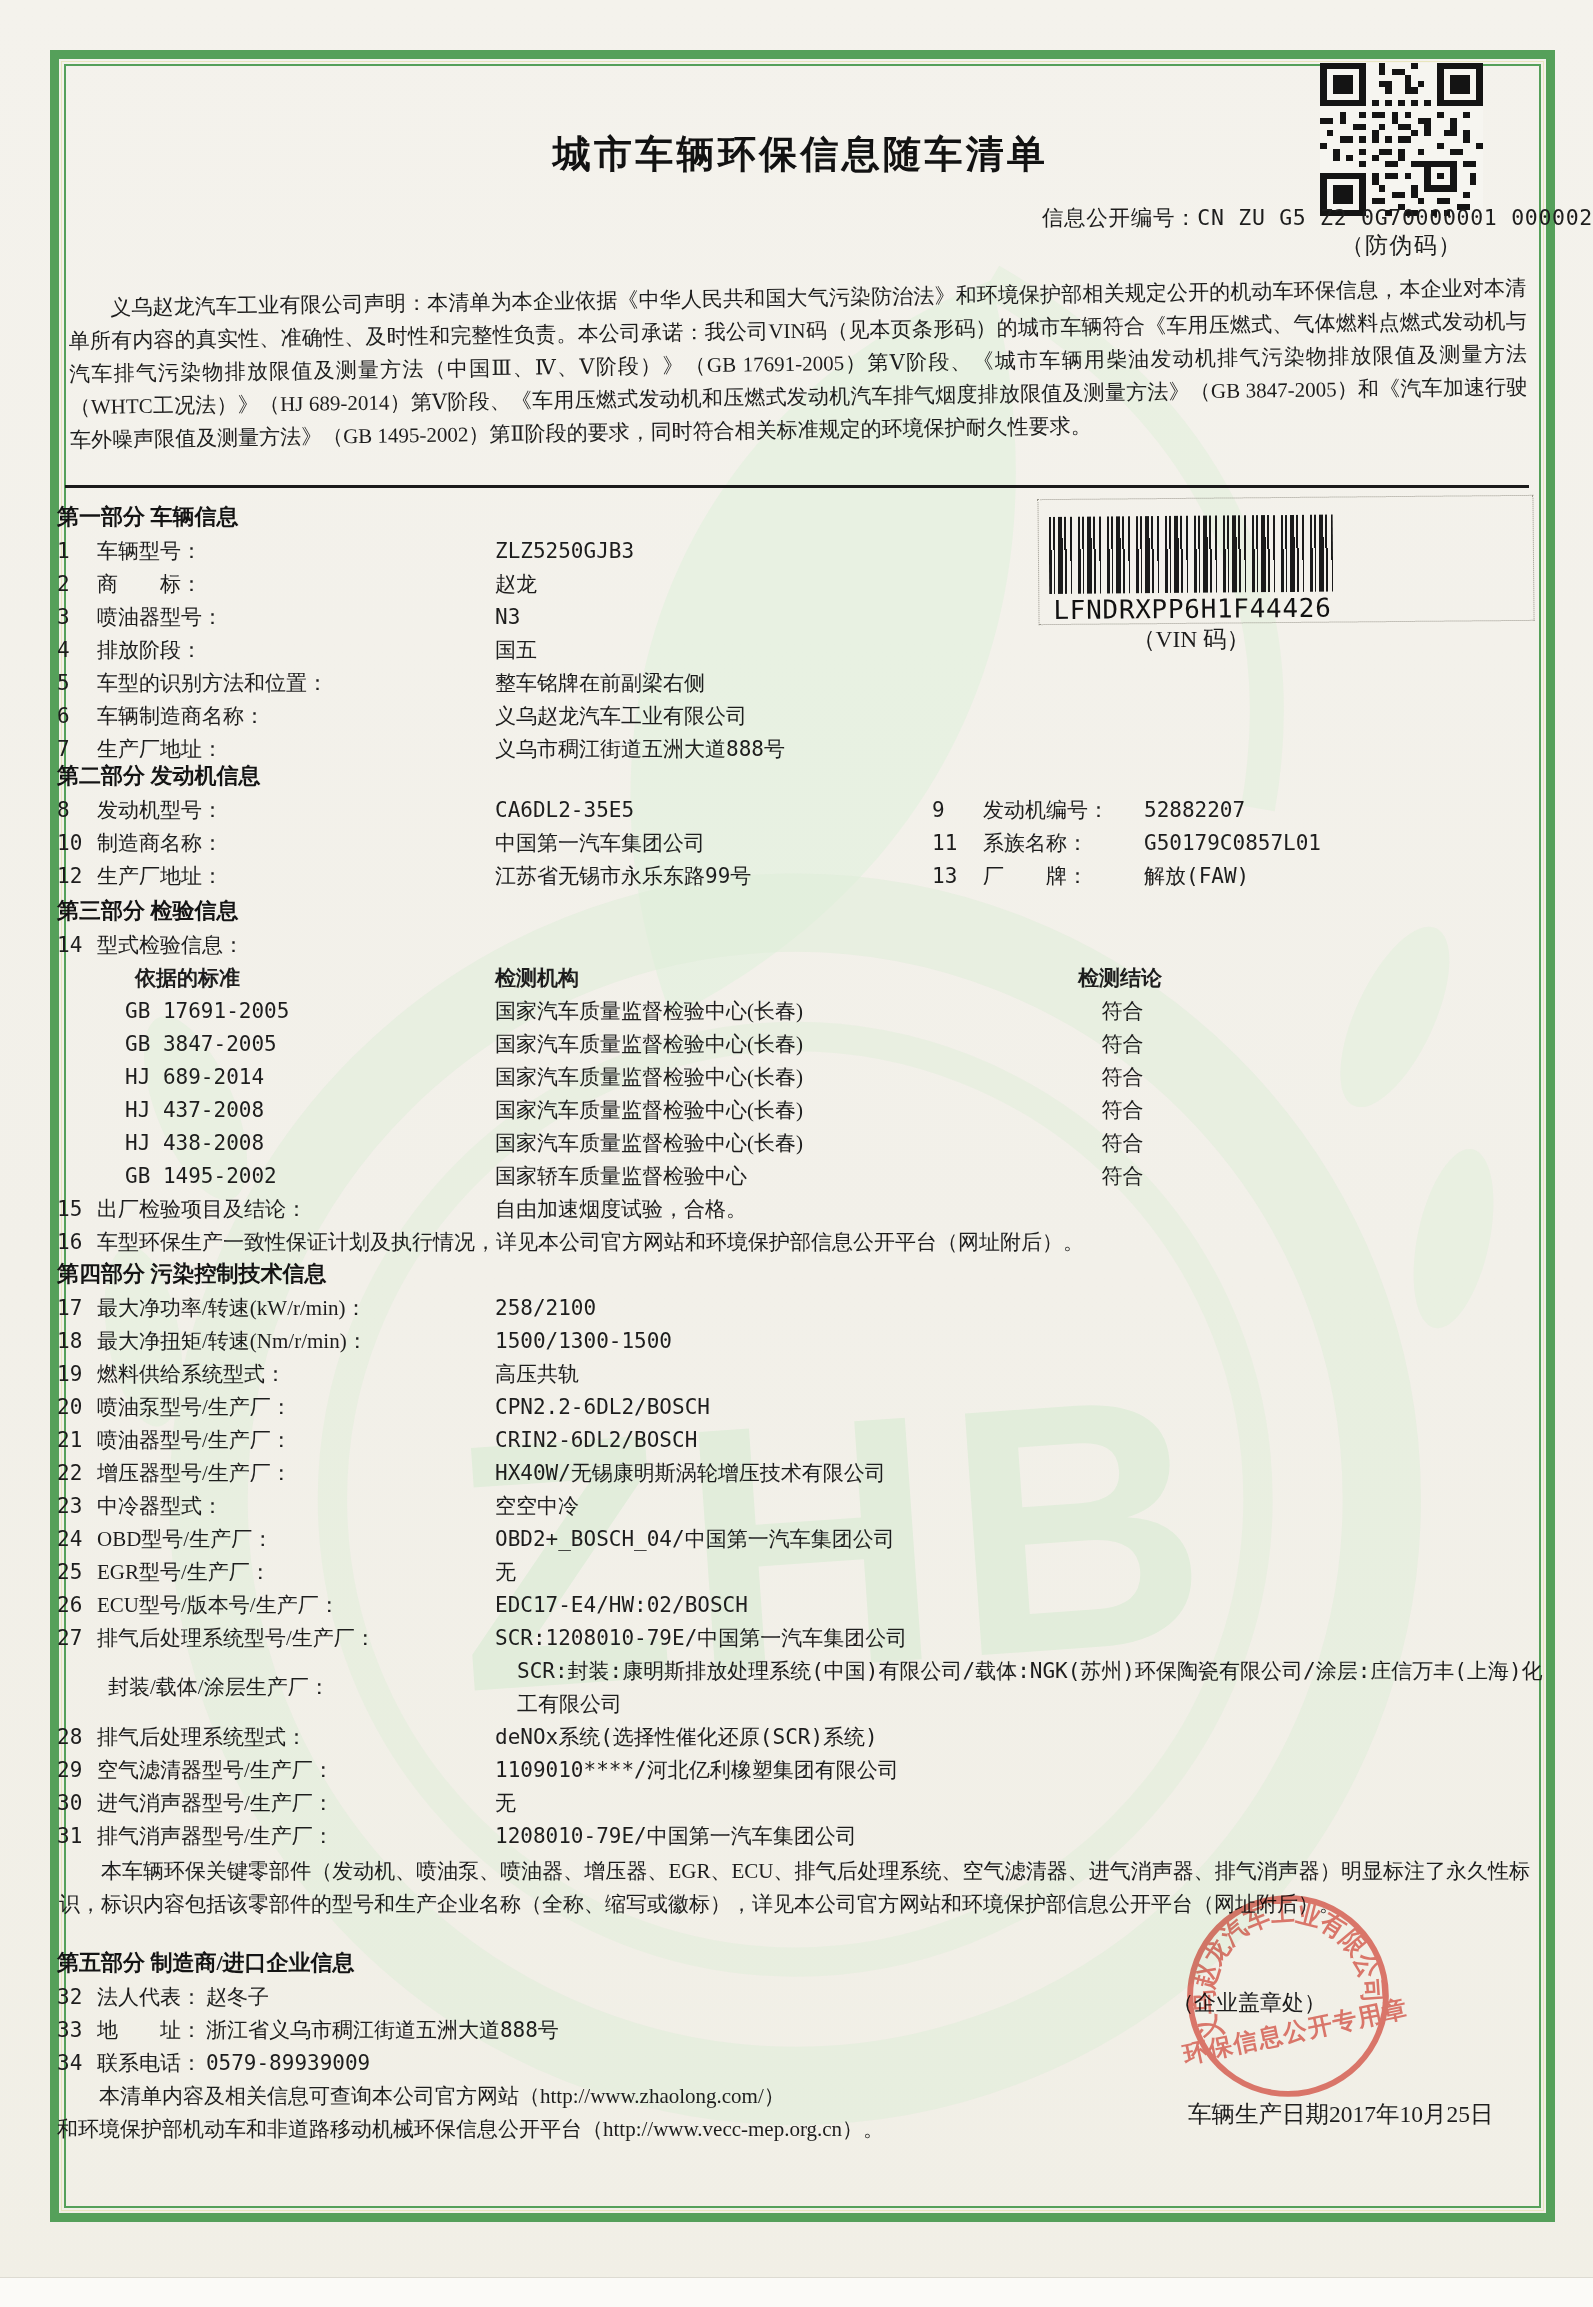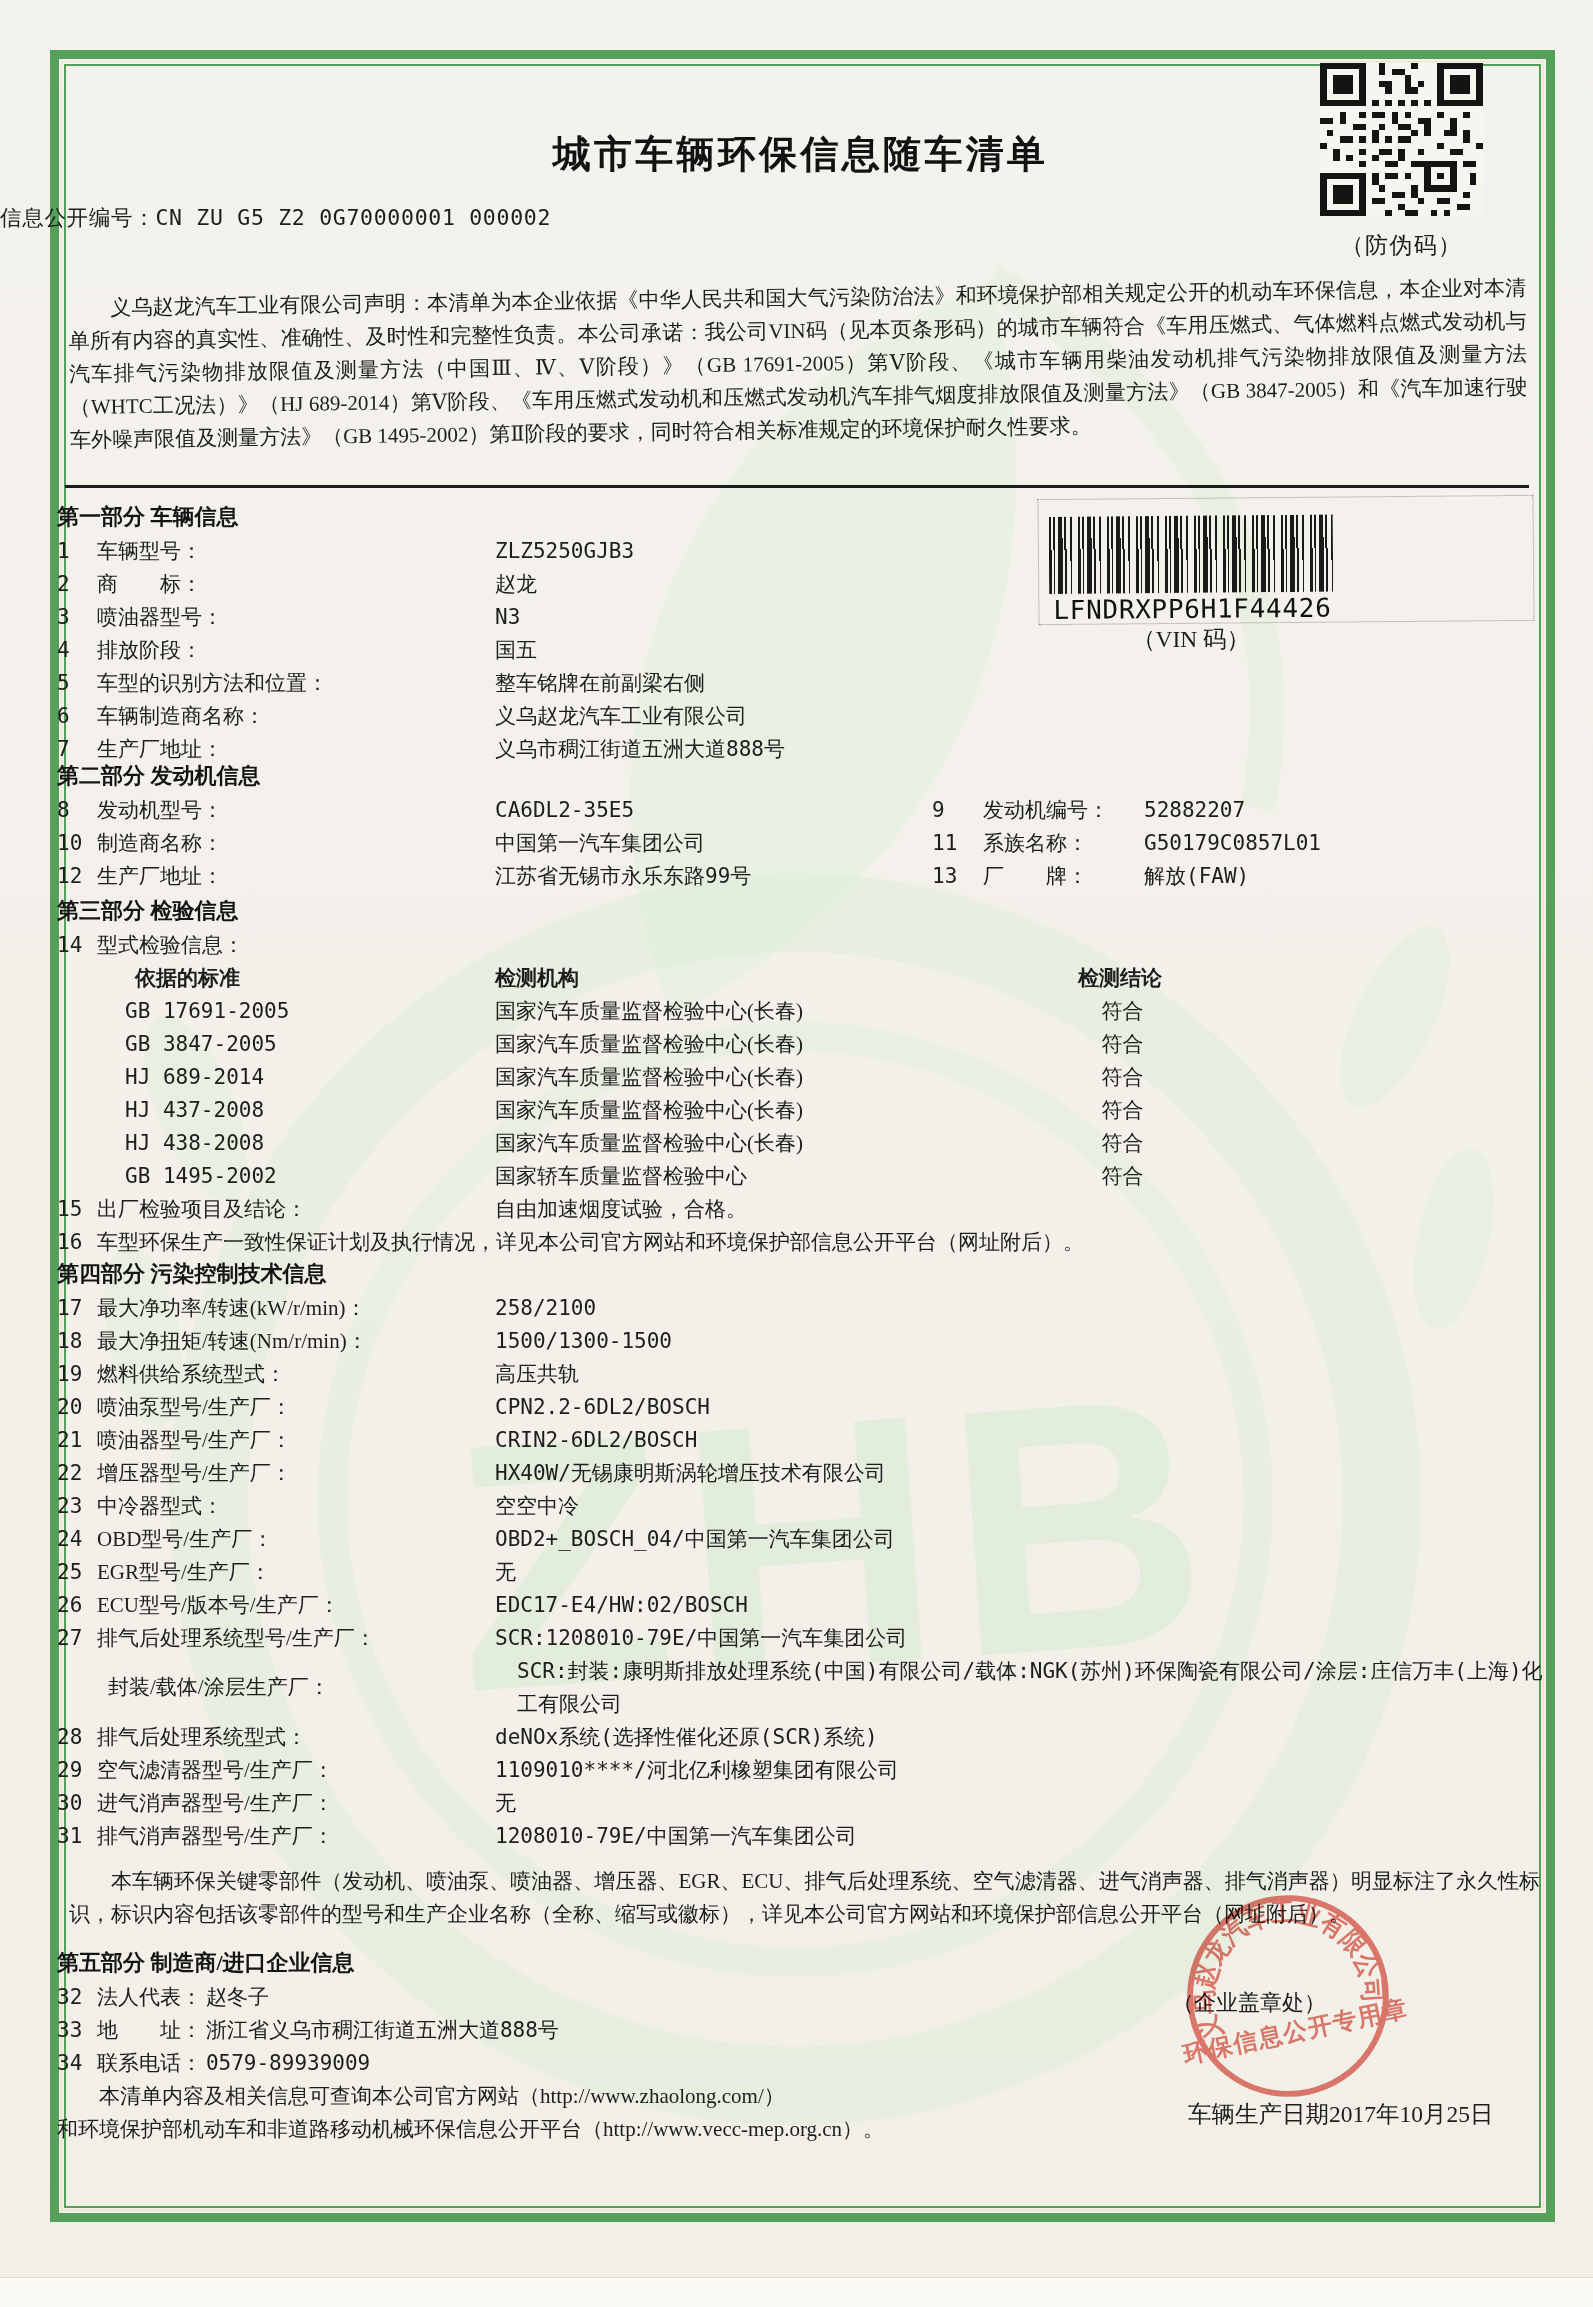--- a/index.html
+++ b/index.html
@@ -10,21 +10,21 @@
   
   .wm{position:absolute;left:0;top:0;z-index:1;pointer-events:none;}
   
   .frame{position:absolute;left:50px;top:50px;right:38px;bottom:85px;border:9px solid #55a05a;z-index:2;pointer-events:none;}
   .goldline{position:absolute;left:61px;top:61px;right:49px;bottom:96px;border:1.3px solid #e3dfa6;opacity:.65;z-index:2;pointer-events:none;}
   .frame2{position:absolute;left:64px;top:64px;right:52px;bottom:99px;border:2px solid #55a05a;z-index:2;pointer-events:none;}
   .scan-strip{position:absolute;left:0;right:0;bottom:0;height:29px;background:#fbfaf7;border-top:0.7px solid #dddbd2;z-index:2;}
   
   .abs{position:absolute;z-index:3;}
   .title{left:0;right:0;top:129px;text-align:center;font-size:38px;font-weight:700;letter-spacing:3.3px;color:#121212;padding-left:8px;}
-  .docno{left:0;right:0;top:203px;text-align:left;font-size:21.5px;letter-spacing:0.7px;}
+  .docno{left:0;right:0;top:203px;text-align:right;font-size:21.5px;letter-spacing:0.7px;}
   .decl{left:68px;top:271px;width:1458px;font-size:21px;line-height:33px;text-align:justify;text-indent:42px;
         transform:rotate(-0.8deg);transform-origin:0 0;}
   .divider{left:65px;top:485px;width:1464px;height:2.6px;background:#1b1b1b;}
   
   .qr-block{left:1320px;top:63px;width:163px;text-align:center;}
   .qr-block svg{display:block;width:163px;height:153px;}
   .qr-cap{margin-top:14px;font-size:23px;letter-spacing:1.3px;}
   
   .bc-block{left:1038px;top:497px;width:494px;height:124px;border:1.3px dotted #97948a;transform:rotate(-0.5deg);}
   .bars{position:absolute;left:10.4px;top:17px;width:284px;height:77px;
@@ -410,21 +410,21 @@
     <div class="row">
         <span class="num mono">30</span>
         <span class="lbl">进气消声器型号/生产厂：</span>
         <span class="val">无</span>
       </div>
     <div class="row">
         <span class="num mono">31</span>
         <span class="lbl">排气消声器型号/生产厂：</span>
         <span class="val">1208010-79E/中国第一汽车集团公司</span>
       </div>
-    <p class="note" style="margin:12px">本车辆环保关键零部件（发动机、喷油泵、喷油器、增压器、EGR、ECU、排气后处理系统、空气滤清器、进气消声器、排气消声器）明显标注了永久性标识，标识内容包括该零部件的型号和生产企业名称（全称、缩写或徽标），详见本公司官方网站和环境保护部信息公开平台（网址附后）。</p>
+    <p class="note" style="margin:2px">本车辆环保关键零部件（发动机、喷油泵、喷油器、增压器、EGR、ECU、排气后处理系统、空气滤清器、进气消声器、排气消声器）明显标注了永久性标识，标识内容包括该零部件的型号和生产企业名称（全称、缩写或徽标），详见本公司官方网站和环境保护部信息公开平台（网址附后）。</p>
   </div>
 
   <div class="abs sec s5">
     <div class="sec-h">第五部分 制造商/进口企业信息</div>
     <div class="row">
         <span class="num mono">32</span>
         <span class="lbl5">法人代表：</span>
         <span class="val5">赵冬子</span>
       </div>
     <div class="row">

